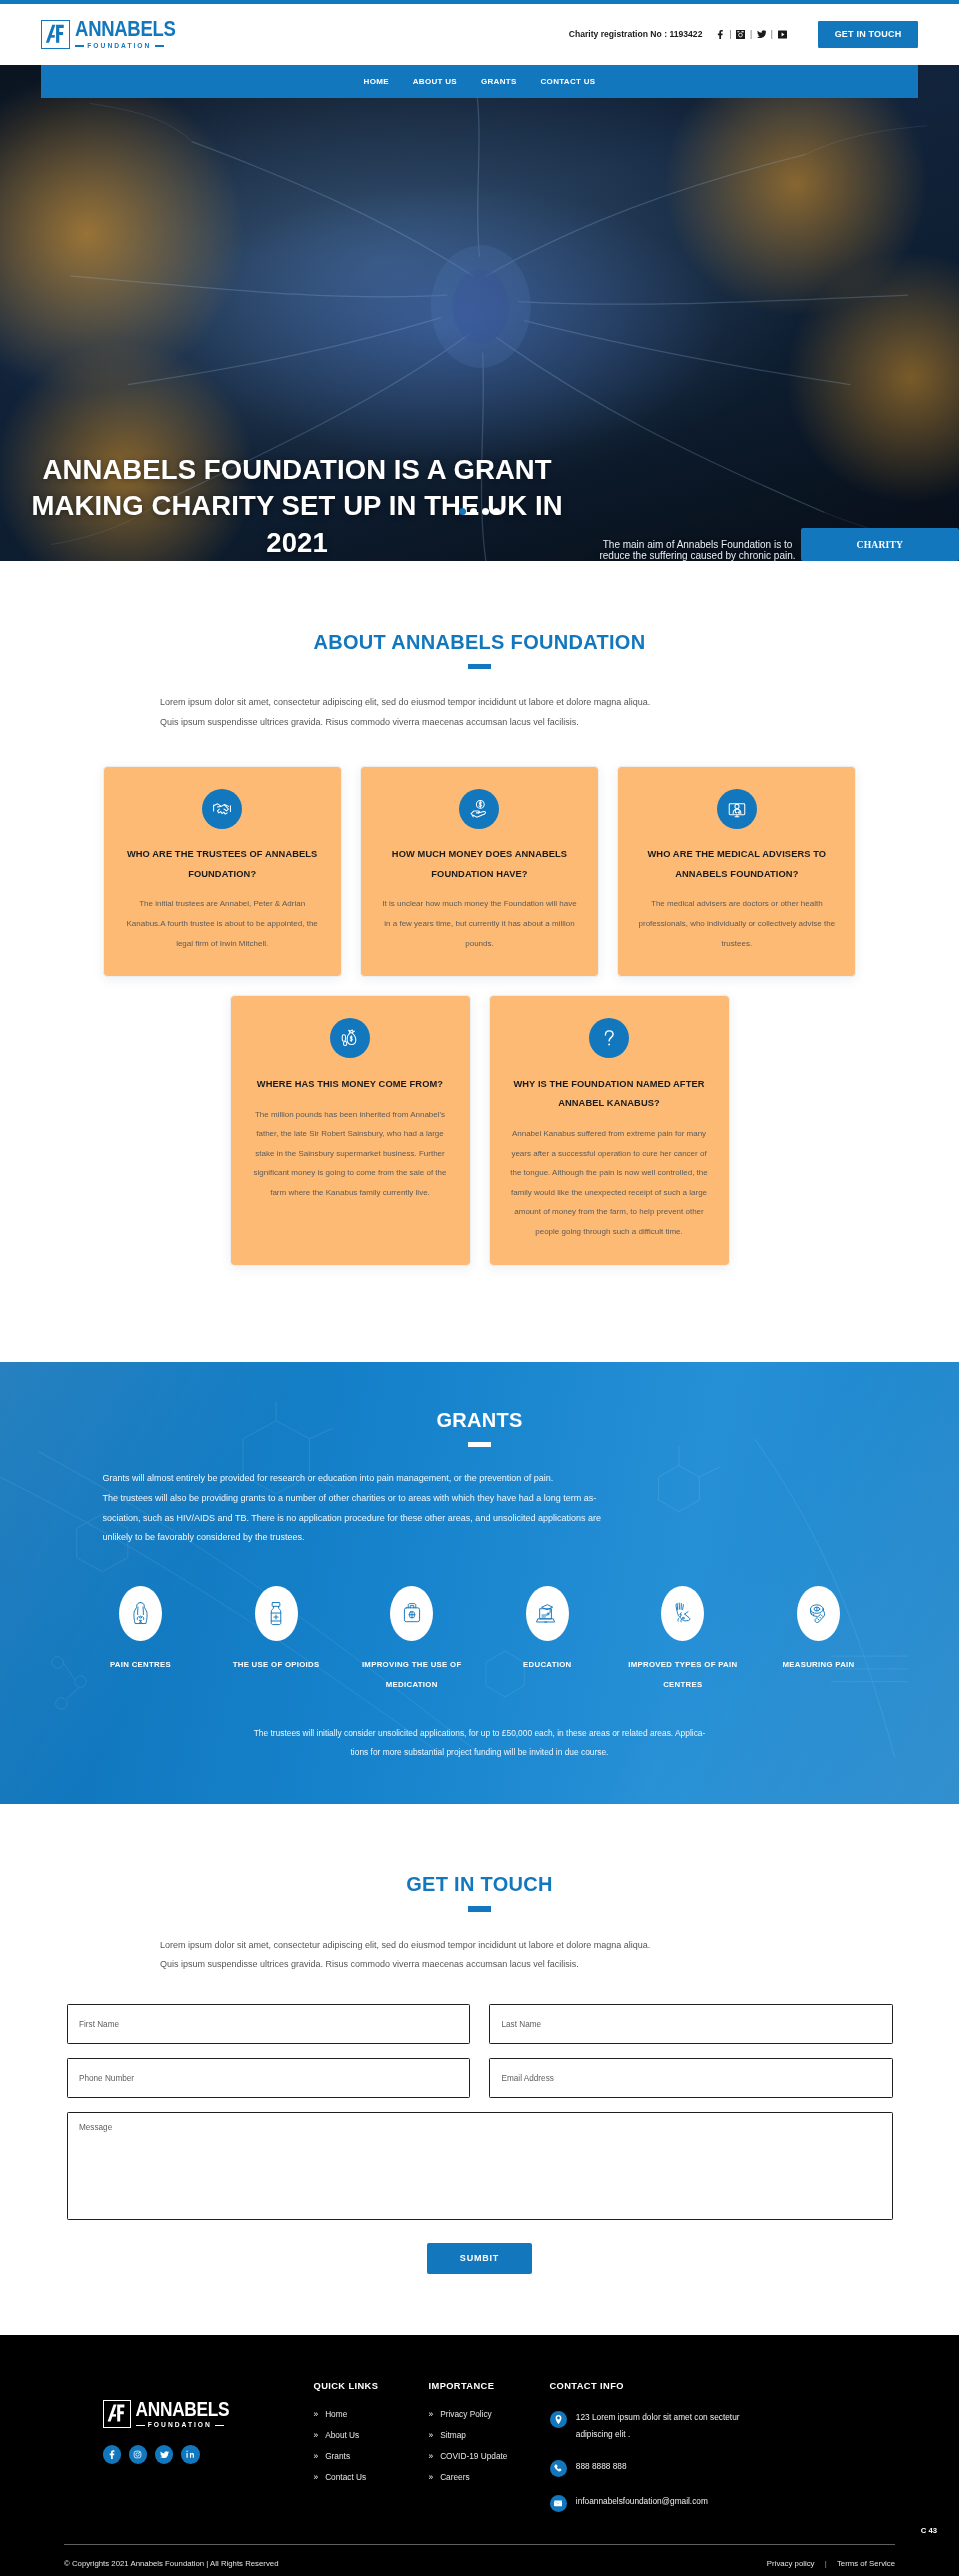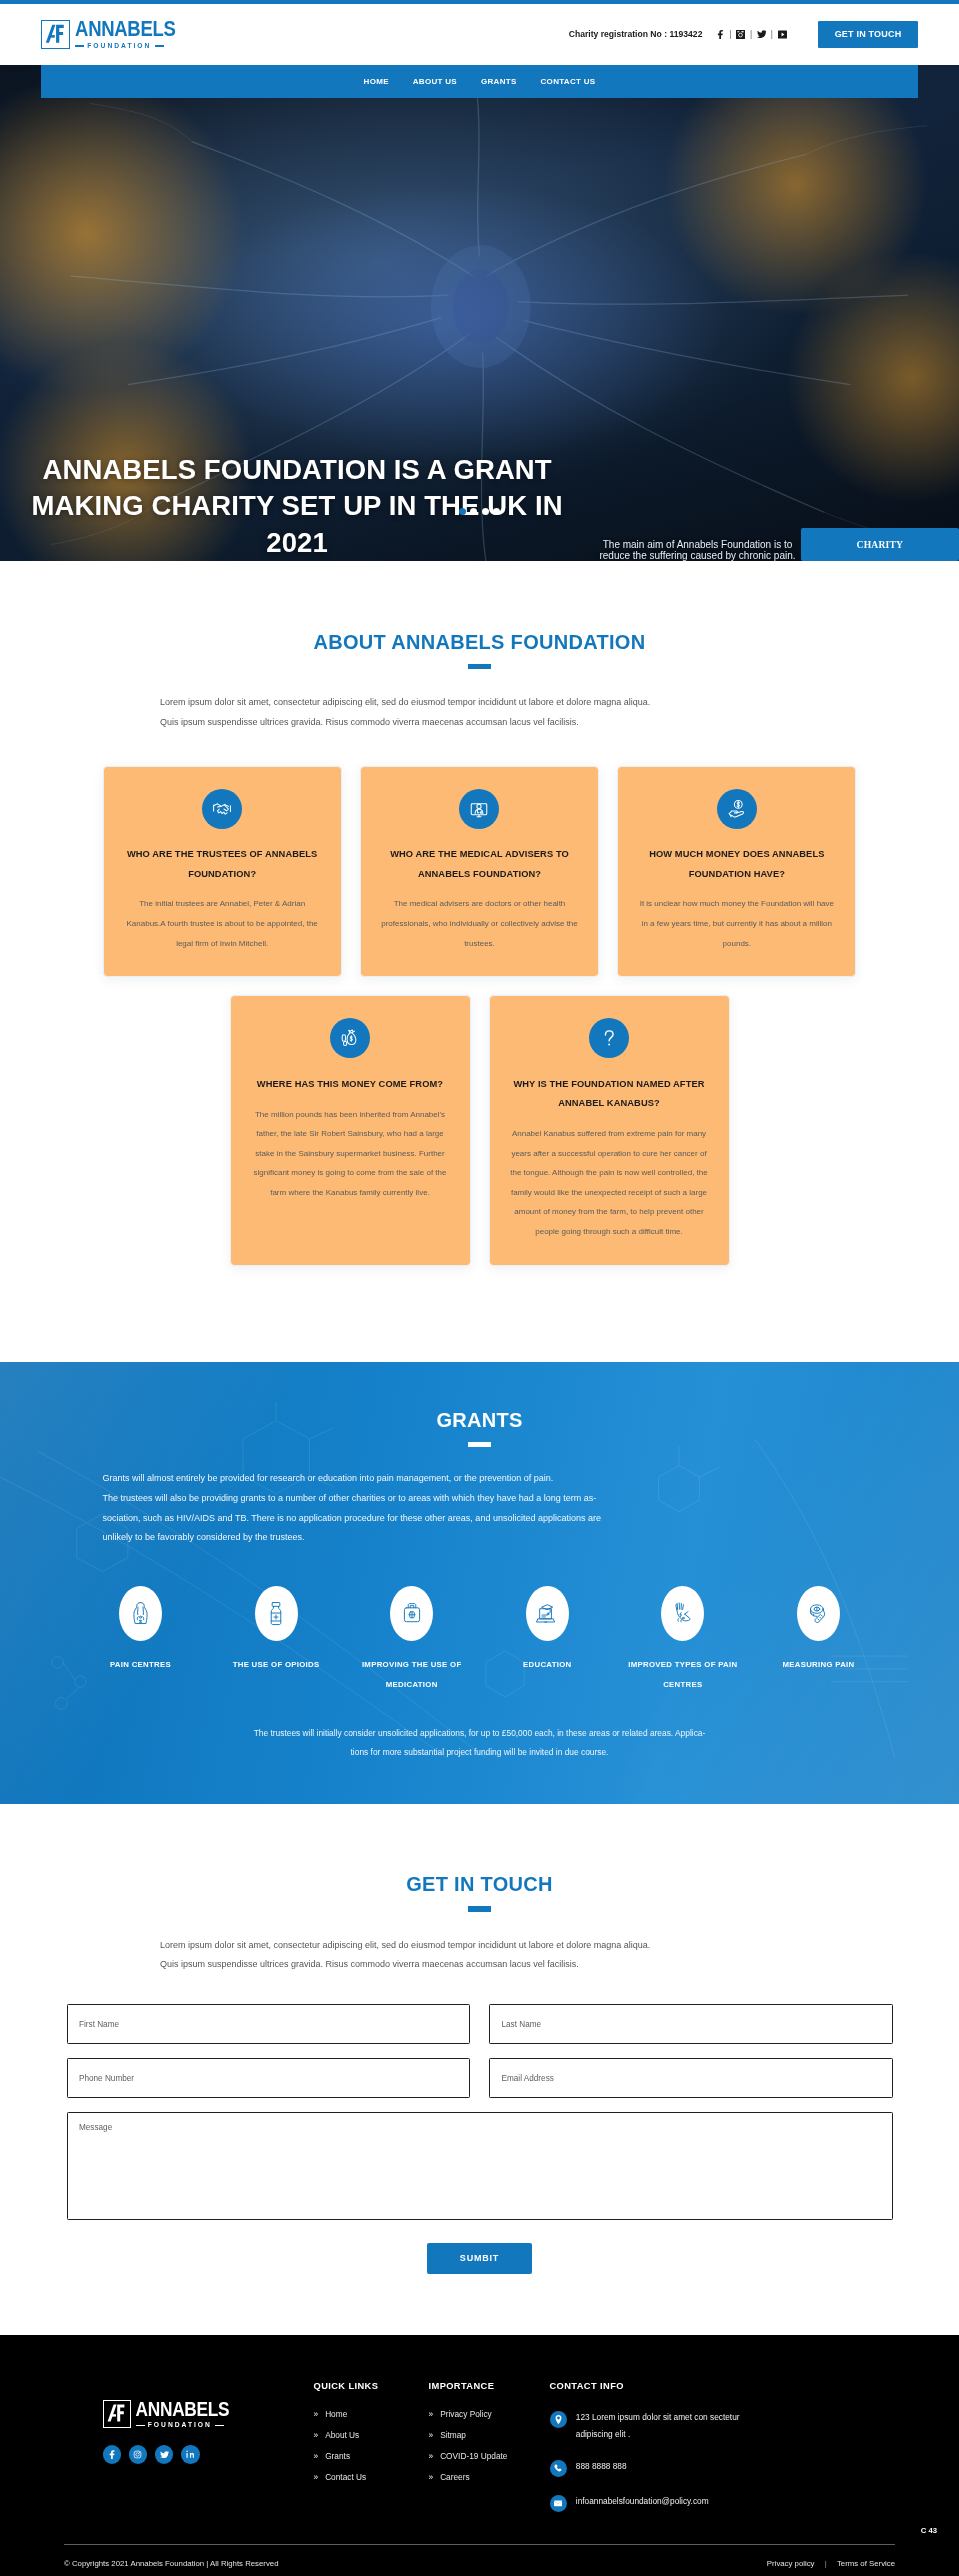--- a/index.html
+++ b/index.html
@@ -360,45 +360,45 @@
             <path d="M20 22 L22 25 L25 23"></path>
             <path d="M10 14 L15 13"></path>
           </svg>
         </div>
         <h3>WHO ARE THE TRUSTEES OF ANNABELS FOUNDATION?</h3>
         <p>The initial trustees are Annabel, Peter &amp; Adrian Kanabus.A fourth trustee is about to be appointed, the legal firm of Irwin Mitchell.</p>
       </div>
       <div class="card">
         <div class="ico">
           <svg width="22" height="22" viewBox="0 0 34 34" fill="none" stroke="#fff" stroke-width="1.6" stroke-linecap="round" stroke-linejoin="round">
+            <circle cx="19" cy="10" r="6"></circle>
+            <path d="M21 7.6 C20.3 6.8 17.4 6.6 17.4 8.4 C17.4 10.2 20.8 9.7 20.8 11.6 C20.8 13.4 17.8 13.2 17 12.3"></path>
+            <path d="M19 5.4 L19 14.6"></path>
+            <path d="M5 24 L9 20 L16 20 C18 20 18.6 23 16 23 L13 23"></path>
+            <path d="M16 23 L24 21 C27 20.2 28.4 23.4 25.6 24.6 L13.6 29.6 L7.4 26.4"></path>
+            <path d="M5 24 L8 29"></path>
+          </svg>
+        </div>
+        <h3>HOW MUCH MONEY DOES ANNABELS FOUNDATION HAVE?</h3>
+        <p>It is unclear how much money the Foundation will have in a few years time, but currently it has about a million pounds.</p>
+      </div>
+      <div class="card">
+        <div class="ico">
+          <svg width="22" height="22" viewBox="0 0 34 34" fill="none" stroke="#fff" stroke-width="1.6" stroke-linecap="round" stroke-linejoin="round">
             <rect x="5" y="9" width="24" height="17" rx="1.5"></rect>
             <path d="M14 29 L20 29"></path>
               <path d="M17 26 L17 29"></path>
             <circle cx="17" cy="13" r="3.2"></circle>
             <path d="M11 24 C11 19.5 13.8 17.5 17 17.5 C20.2 17.5 23 19.5 23 24"></path>
             <path d="M14.5 18.5 L14.5 21.5 C14.5 23 16 23.6 17 22.4"></path>
             <circle cx="20.4" cy="22.4" r="1.3"></circle>
           </svg>
         </div>
         <h3>WHO ARE THE MEDICAL ADVISERS TO ANNABELS FOUNDATION?</h3>
         <p>The medical advisers are doctors or other health professionals, who individually or collectively advise the trustees.</p>
-      </div>
-      <div class="card">
-        <div class="ico">
-          <svg width="22" height="22" viewBox="0 0 34 34" fill="none" stroke="#fff" stroke-width="1.6" stroke-linecap="round" stroke-linejoin="round">
-            <circle cx="19" cy="10" r="6"></circle>
-            <path d="M21 7.6 C20.3 6.8 17.4 6.6 17.4 8.4 C17.4 10.2 20.8 9.7 20.8 11.6 C20.8 13.4 17.8 13.2 17 12.3"></path>
-            <path d="M19 5.4 L19 14.6"></path>
-            <path d="M5 24 L9 20 L16 20 C18 20 18.6 23 16 23 L13 23"></path>
-            <path d="M16 23 L24 21 C27 20.2 28.4 23.4 25.6 24.6 L13.6 29.6 L7.4 26.4"></path>
-            <path d="M5 24 L8 29"></path>
-          </svg>
-        </div>
-        <h3>HOW MUCH MONEY DOES ANNABELS FOUNDATION HAVE?</h3>
-        <p>It is unclear how much money the Foundation will have in a few years time, but currently it has about a million pounds.</p>
       </div>
     </div>
 
     <div class="cards row2">
       <div class="card">
         <div class="ico">
           <svg width="22" height="22" viewBox="0 0 34 34" fill="none" stroke="#fff" stroke-width="1.6" stroke-linecap="round" stroke-linejoin="round">
             <path d="M17 9 C14 11.5 12.5 14.5 12.5 18.5 C12.5 24 15.5 27 19.5 27 C23.5 27 26 24 26 20 C26 15.5 23 11.5 20 9 Z"></path>
             <path d="M17 9 L15 5 L18 6.5 L20.5 4.6 L21.5 7 L24 6.4 L20 9"></path>
             <path d="M20.4 15.6 C19.8 14.8 17.4 14.6 17.4 16.3 C17.4 18 20.6 17.6 20.6 19.4 C20.6 21.1 17.8 20.9 17.2 20.1"></path>
@@ -698,21 +698,21 @@
             </span>
             <span class="ctext">888 8888 888</span>
           </li>
           <li>
             <span class="cicon">
               <svg width="8.3" height="7" viewBox="0 0 16 12">
                   <path d="M0 1.5V10c0 .8.7 1.5 1.5 1.5h13c.8 0 1.5-.7 1.5-1.5V1.5L8 6.7 0 1.5z" fill="#fff"></path>
                   <path d="M14.5 0h-13C.8 0 .2.5 0 1.1l8 5.2 8-5.2C15.8.5 15.2 0 14.5 0z" fill="#fff"></path>
                 </svg>
             </span>
-            <span class="ctext">infoannabelsfoundation@policy.com</span>
+            <span class="ctext">infoannabelsfoundation@gmail.com</span>
           </li>
         </ul>
       </div>
     </div>
 
     <div class="fbar">
       <span>© Copyrights 2021 Annabels Foundation  |   All Rights Reserved</span>
       <span class="right">
         <span>Privacy policy</span>
         <span class="divider">|</span>

